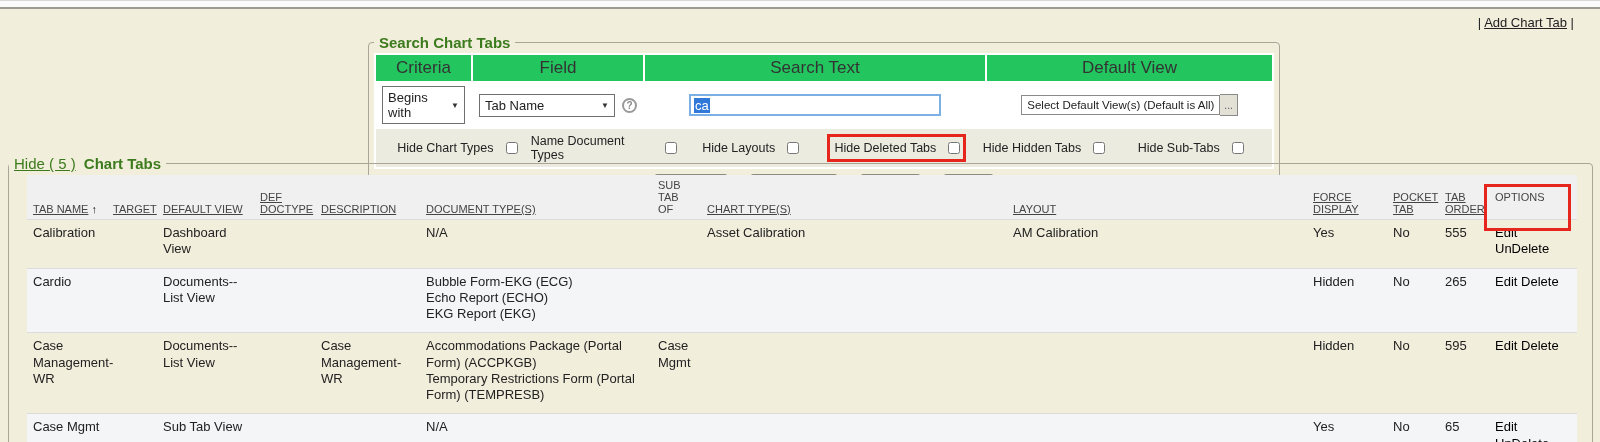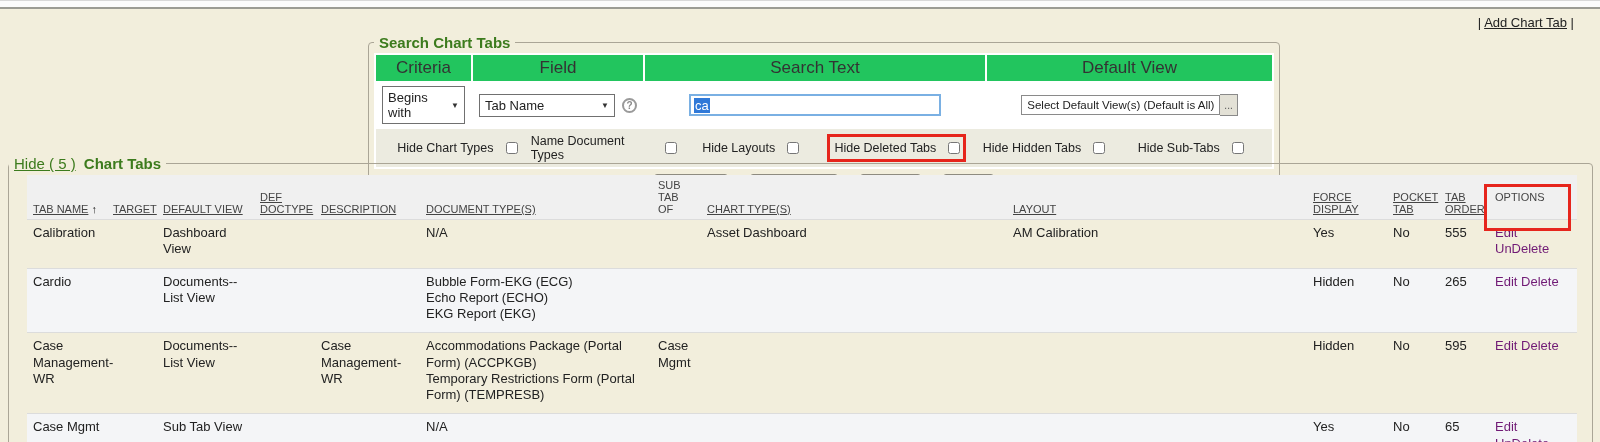--- a/index.html
+++ b/index.html
@@ -93,21 +93,21 @@
   }
   .th-label.sortable { text-decoration:underline; cursor:pointer; }
   .sort-icon { font-size:11px; color:#222; }
   table.results td {
     font-size:13px; color:#222; vertical-align:top;
     padding:5px 6px 10px; white-space:pre-line; line-height:1.25;
     border-top:1px solid #dcdcdc;
   }
   tr.alt td { background:#f4f5f7; }
   td.c-opt, th.c-opt { position:relative; }
-  .opt-link { color:#701a75; text-decoration:none; cursor:pointer; }
+  .opt-link { color:#000000; text-decoration:none; cursor:pointer; }
 </style>
 </head>
 <body>
 
 <div class="top-strip"></div>
 
 <div class="add-link-row">
   <span>| </span><a>Add Chart Tab</a><span> |</span>
 </div>
 
@@ -243,21 +243,21 @@
     <tbody>
       <tr>
         <td>Calibration</td>
         <td></td>
         <td>Dashboard
 View</td>
         <td></td>
         <td></td>
         <td>N/A</td>
         <td></td>
-        <td>Asset Dashboard</td>
+        <td>Asset Calibration</td>
         <td>AM Calibration</td>
         <td>Yes</td>
         <td>No</td>
         <td>555</td>
         <td class="c-opt"><a class="opt-link">Edit</a> <a class="opt-link">UnDelete</a></td>
       </tr>
       <tr class="alt">
         <td>Cardio</td>
         <td></td>
         <td>Documents--

